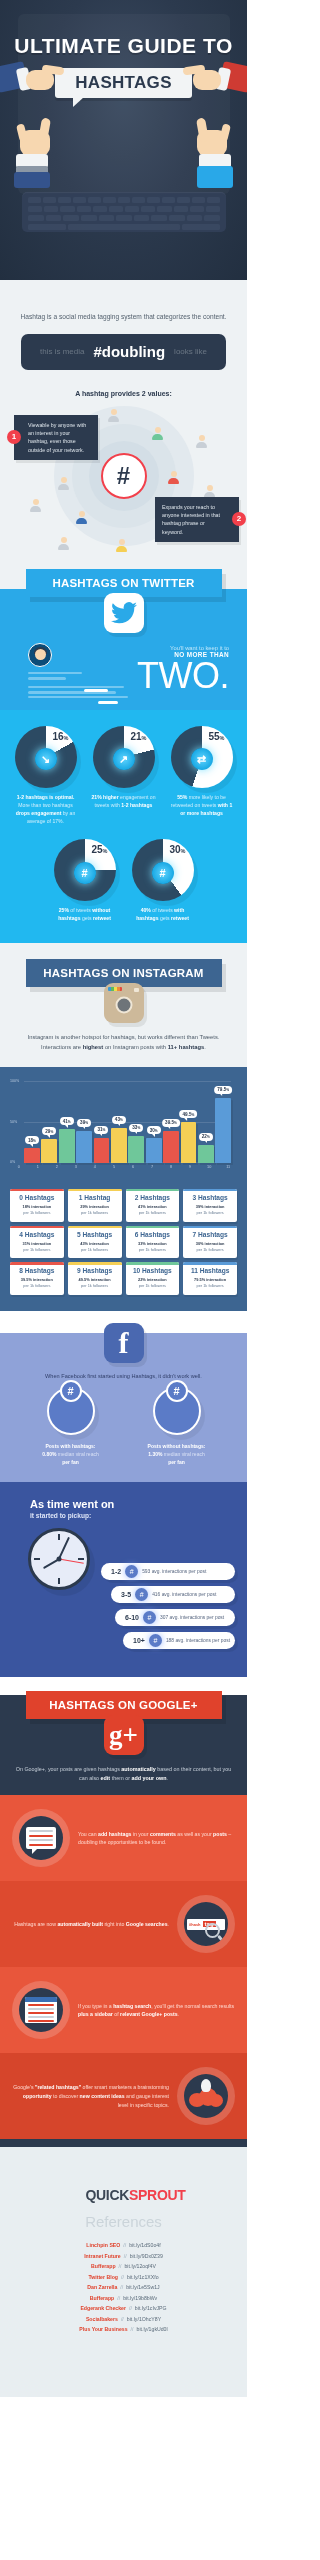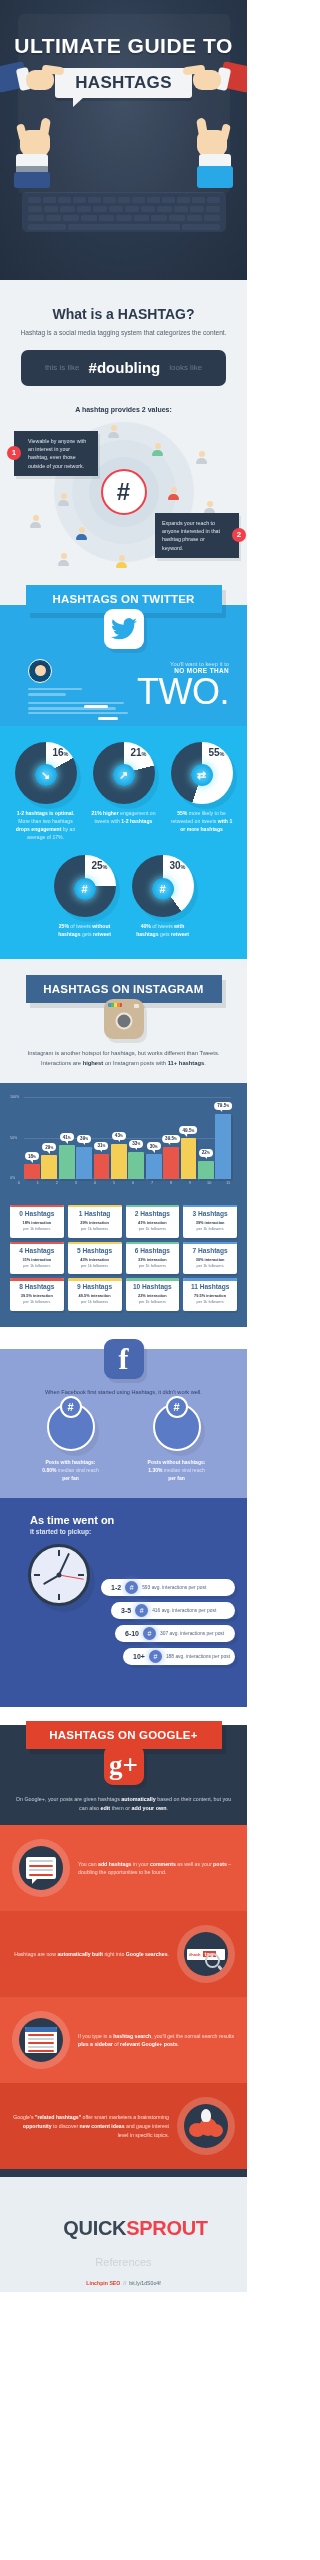--- a/index.html
+++ b/index.html
@@ -2,21 +2,21 @@
 <html><head>
 <meta charset="utf-8">
 <style>
   * { box-sizing: border-box; margin: 0; padding: 0; }
   html, body {
     width: 247px;
     background: #ffffff;
     font-family: "Liberation Sans", sans-serif;
     -webkit-font-smoothing: antialiased;
   }
-  .page { width: 247px; height: 2292px; position: relative; overflow: hidden; }
+  .page { width: 247px; height: 2560px; position: relative; overflow: hidden; }
 
   
   .hero {
     position: relative; height: 280px; overflow: hidden;
     background: radial-gradient(ellipse at 50% 35%, #3a4a60 0%, #2c3a4e 45%, #222f40 100%);
   }
   .hero-glow {
     position: absolute; left: 18px; top: 14px; width: 212px; height: 180px;
     background: rgba(255,255,255,0.035); border-radius: 6px;
   }
@@ -204,21 +204,21 @@
   .fb-pair { display: flex; justify-content: center; gap: 22px; padding-bottom: 16px; }
   .fb-cell { width: 84px; text-align: center; }
   .fb-circle { width: 48px; height: 48px; border-radius: 50%; border: 2.5px solid #fff; background: #5b7bc7; margin: 0 auto; position: relative; box-shadow: 4px 5px 0 rgba(0,0,0,.06); }
   .fb-mini { position: absolute; width: 14px; }
   .fb-mini .mh { width: 8px; height: 8px; border-radius: 50%; margin: 0 auto; background: #f7d7b0; }
   .fb-mini .mb { width: 14px; height: 7px; border-radius: 6px 6px 1px 1px; margin-top: 1px; background: #2c3a4e; }
   .fb-tag { position: absolute; left: 50%; top: -9px; transform: translateX(-50%); width: 22px; height: 22px; border-radius: 50%; background: #5b7bc7; border: 2px solid #fff; color: #fff; font-size: 11px; font-weight: bold; display: flex; align-items: center; justify-content: center; }
   .fb-cap { color: #d9e1f5; font-size: 5px; line-height: 1.6; margin-top: 7px; }
   .fb-cap b { color: #fff; }
 
-  .fb-dark { background: #3a559f; padding: 16px 0 36px; position: relative; }
+  .fb-dark { background: #3a559f; padding: 16px 0 22px; position: relative; }
   .fb-h { color: #fff; font-size: 11px; font-weight: bold; padding-left: 30px; }
   .fb-h2 { color: #dce4f7; font-size: 6.6px; font-weight: bold; padding-left: 30px; margin-top: 2px; }
   .clock { position: absolute; left: 28px; top: 46px; width: 62px; height: 62px; border-radius: 50%; background: #e7ecf8; border: 3px solid #2c3a4e; box-shadow: 5px 6px 0 rgba(0,0,0,.07); }
   .clock .hand-h { position: absolute; left: 50%; top: 50%; width: 2.4px; height: 18px; background: #2c3a4e; transform-origin: 50% 100%; transform: translate(-50%,-100%) rotate(-120deg); border-radius: 2px; }
   .clock .hand-m { position: absolute; left: 50%; top: 50%; width: 2.2px; height: 24px; background: #2c3a4e; transform-origin: 50% 100%; transform: translate(-50%,-100%) rotate(25deg); border-radius: 2px; }
   .clock .hand-s { position: absolute; left: 50%; top: 50%; width: 1.2px; height: 25px; background: #f2404b; transform-origin: 50% 100%; transform: translate(-50%,-100%) rotate(100deg); }
   .clock .pin { position: absolute; left: 50%; top: 50%; transform: translate(-50%,-50%); width: 5px; height: 5px; border-radius: 50%; background: #2c3a4e; }
   .clock .tick { position: absolute; background: #2c3a4e; }
 
   .fbbars { padding-top: 44px; }
@@ -256,24 +256,24 @@
   .g-win .row { height: 2px; background: #e0422c; margin: 2px 3px; border-radius: 1px; }
   .g-win .row.g { background: #ccd3da; }
   .g-cloud { width: 34px; height: 22px; position: relative; }
   .g-cloud .c { position: absolute; background: #e8563b; border-radius: 50%; }
   .g-bulb { position: absolute; left: 50%; top: -6px; transform: translateX(-50%); width: 10px; height: 13px; background: #f2f4f5; border-radius: 50% 50% 40% 40%; }
 
   .g-divider { height: 8px; background: #2c3a4e; }
 
   
   .footer { background: #e8eef1; padding: 40px 0 60px; text-align: center; }
-  .qs { font-size: 20px; font-weight: bold; letter-spacing: -.3px; padding-left: 24px; }
+  .qs { font-size: 14px; font-weight: bold; letter-spacing: -.3px; padding-left: 24px; }
   .qs .q { color: #3b4654; }
   .qs .s { color: #f2404b; }
-  .refs-title { color: #cbd4da; font-size: 11px; margin: 16px 0 12px; }
+  .refs-title { color: #cbd4da; font-size: 15px; margin: 10px 0 12px; }
   .ref { font-size: 5.2px; margin-bottom: 4.5px; }
   .ref .n { color: #e0422c; font-weight: bold; }
   .ref .sl { color: #9fb0bd; margin: 0 3px; }
   .ref .u { color: #5b6b7a; }
 </style>
 </head>
 <body>
 
 <div class="page">
 
@@ -363,25 +363,24 @@
       <div class="kbrow" style="top:32px;">
           <i class="key" style="flex:2"></i>
           <i class="key" style="flex:6"></i>
           <i class="key" style="flex:2"></i>
         </div>
     </div>
 
   </section>
 
   <section class="whatis">
-    <h2 class="sec-h2">What is a HASHTAG?</h2>
     <p class="sec-sub">Hashtag is a social media tagging system that categorizes the content.</p>
 
     <div class="tagbar">
-      <span class="dim">this is like</span>
+      <span class="dim">this is media</span>
       <span class="tag">#doubling</span>
       <span class="dim">looks like</span>
     </div>
 
     <div class="provides">A hashtag provides 2 values:</div>
 
     <div class="radar">
       <div class="ring r1"></div>
       <div class="ring r2"></div>
       <div class="ring r3"></div>

